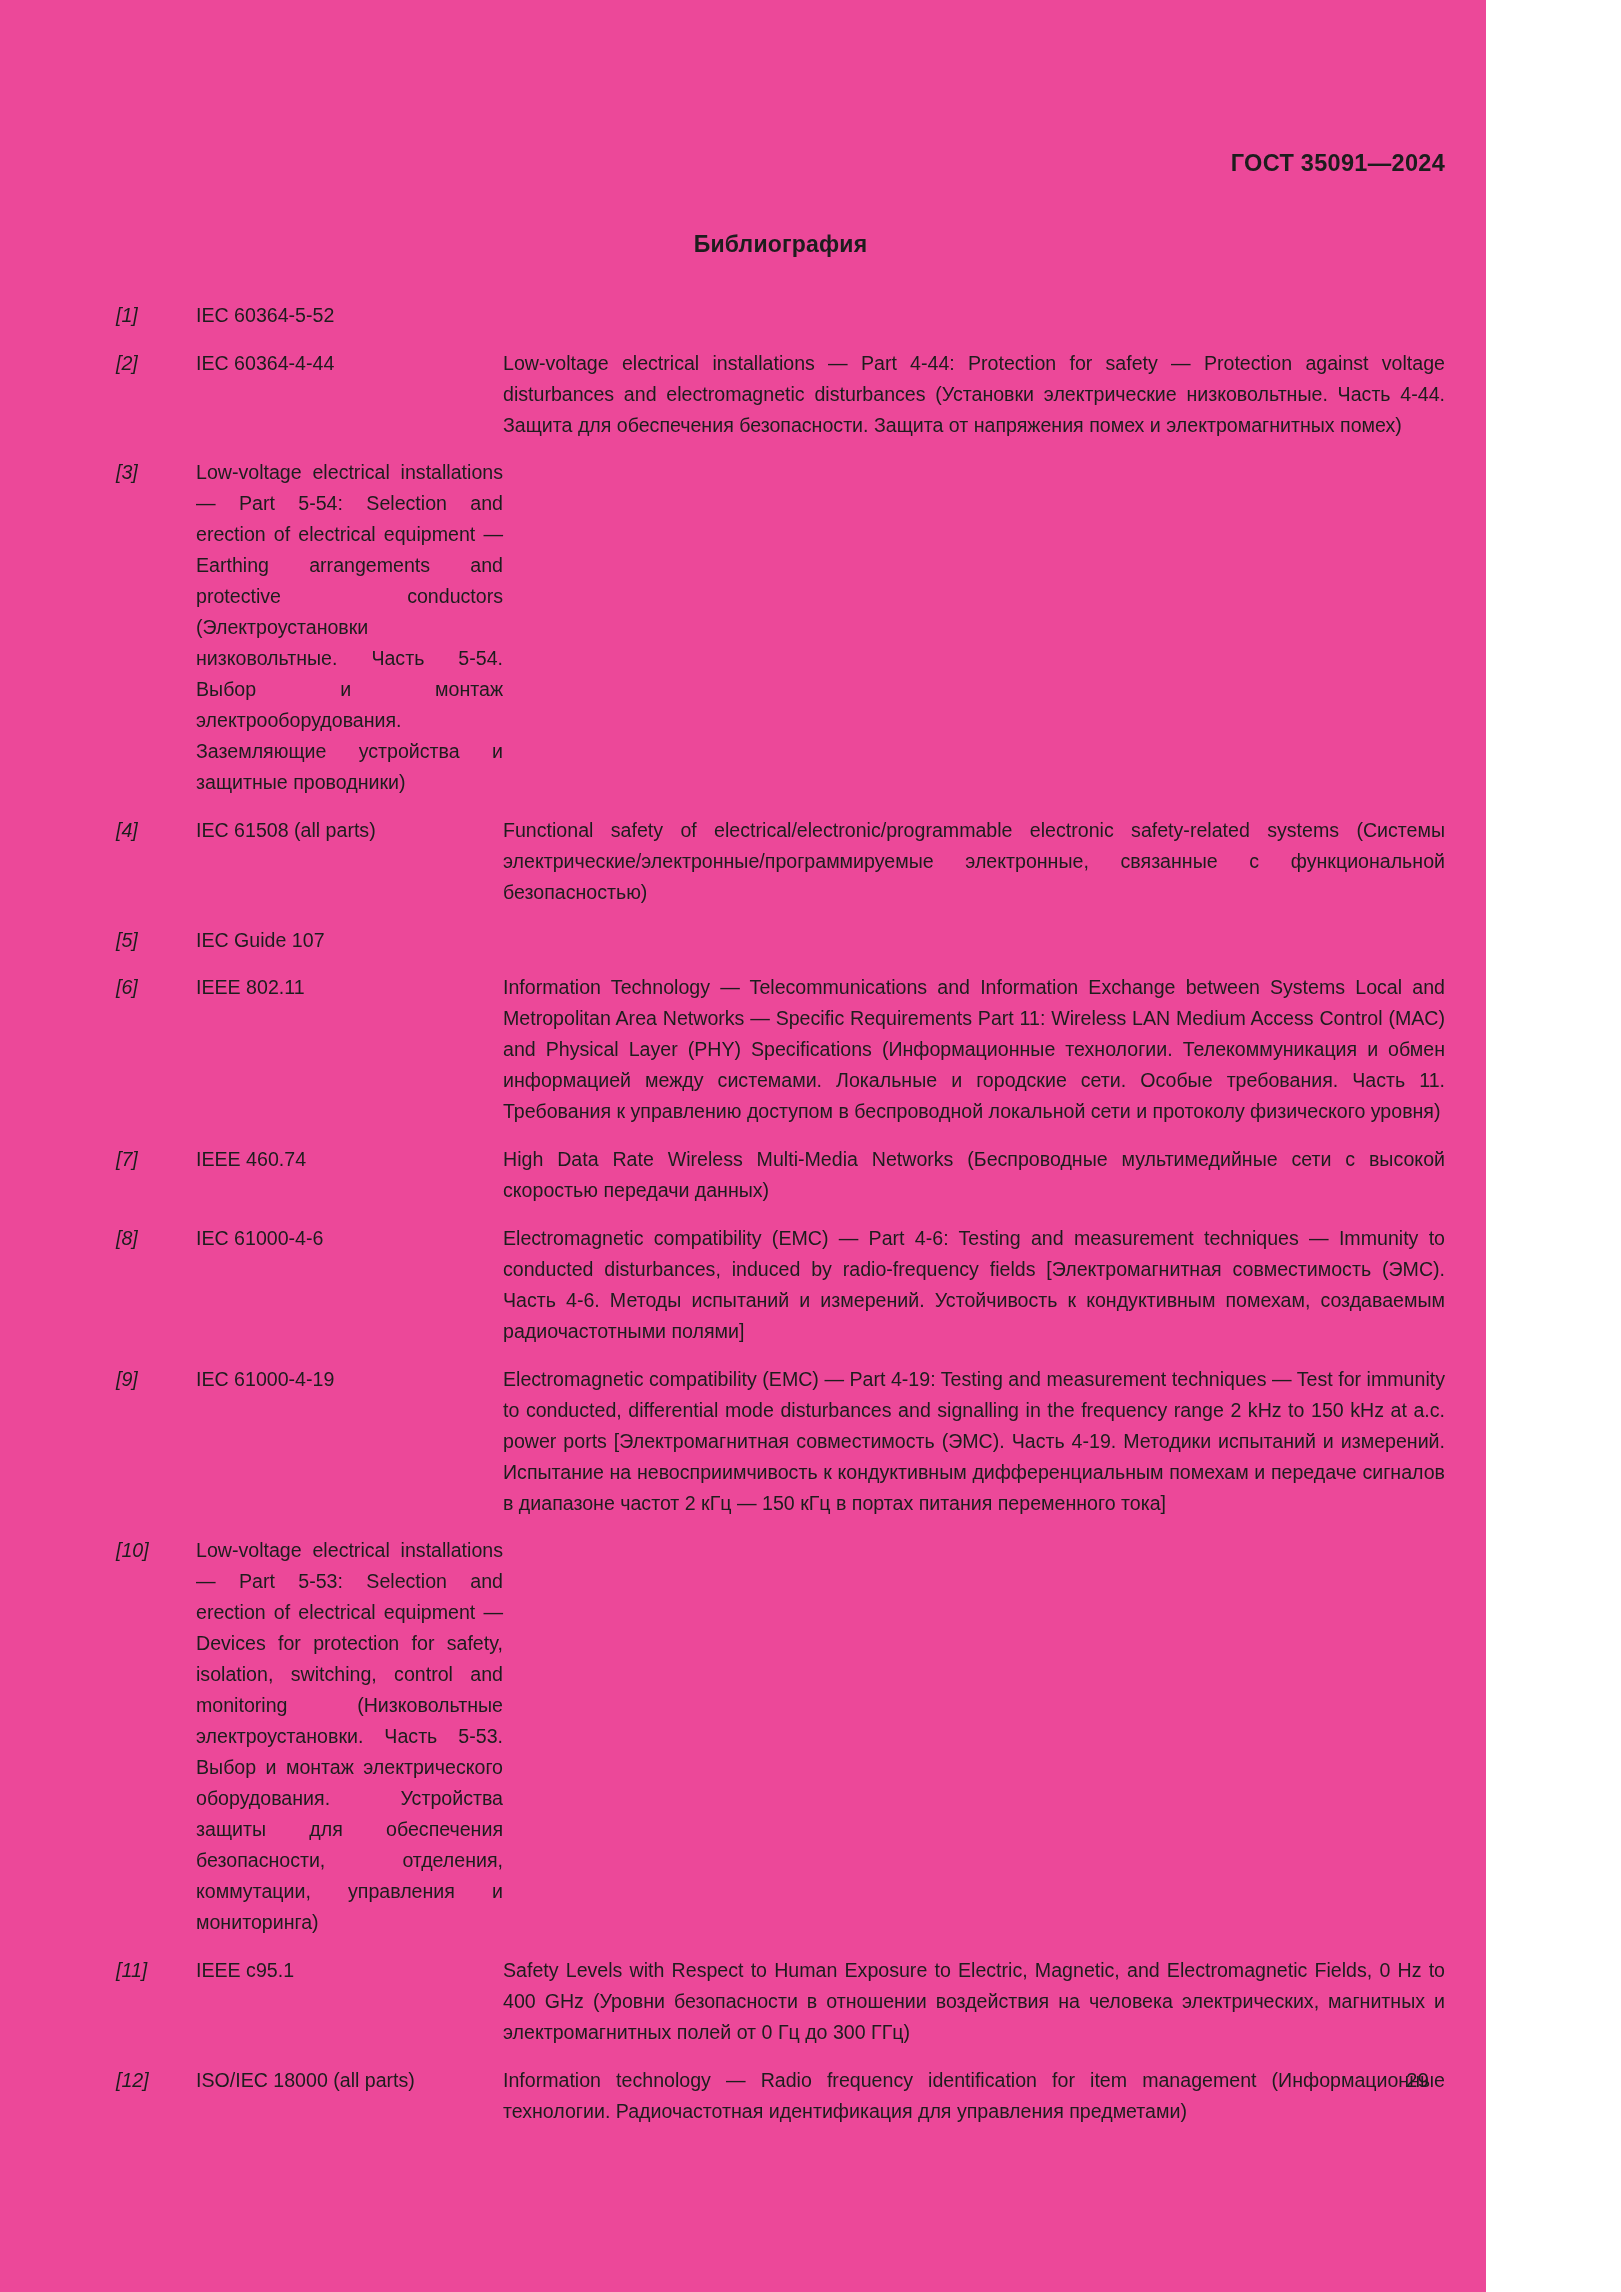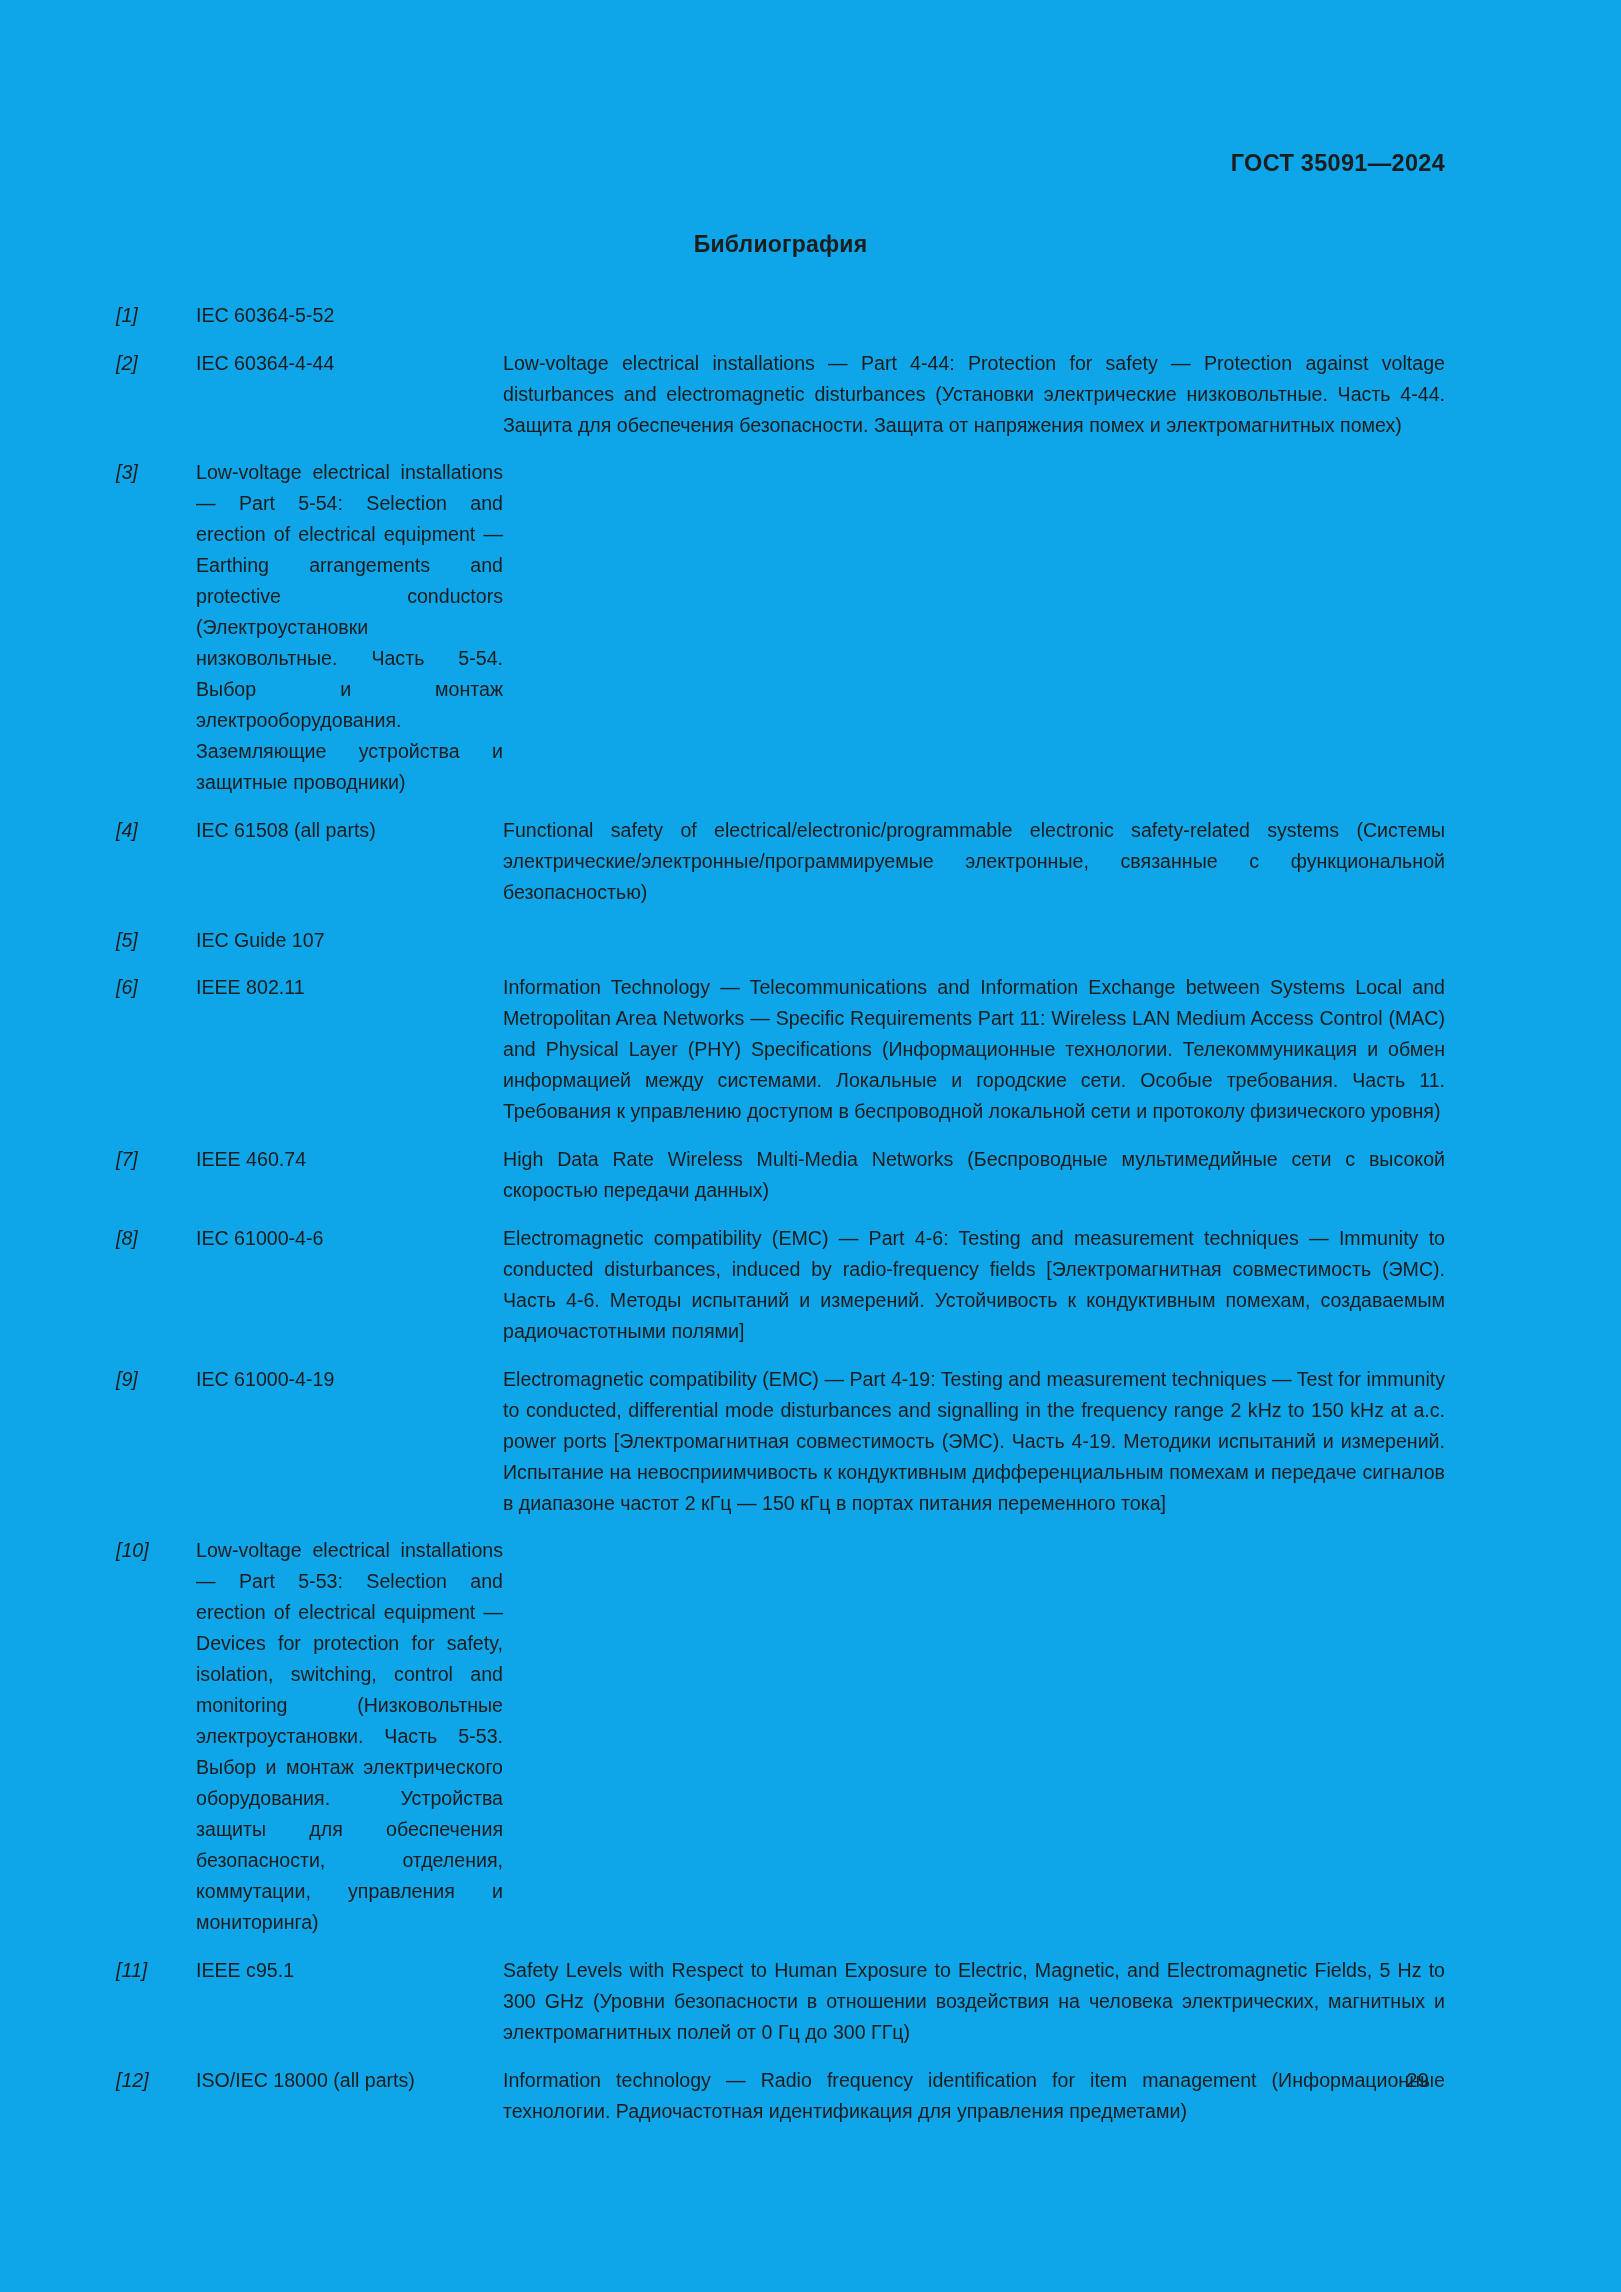--- a/index.html
+++ b/index.html
@@ -2,23 +2,23 @@
 <html lang="ru"><head>
 <meta charset="utf-8">
 <style>
   html, body {
     margin: 0;
     padding: 0;
     background: #ffffff;
   }
   .page {
     position: relative;
-    width: 1621px;
+    width: 1486px;
     height: 2293px;
-    background: #0ea5e9;
+    background: #ec4899;
     font-family: "Liberation Sans", sans-serif;
     color: #1d1d1d;
     overflow: hidden;
   }
   .doc-header {
     position: absolute;
     top: 150px;
     left: 116px;
     width: 1329px;
     text-align: right;
@@ -130,21 +130,21 @@
   </div>
 
   <div class="bib-entry">
     <span class="num">[10]</span>
     <span class="desc">Low-voltage electrical installations — Part 5-53: Selection and erection of electrical equipment — Devices for protection for safety, isolation, switching, control and monitoring (Низковольтные электроустановки. Часть 5-53. Выбор и монтаж электрического оборудования. Устройства защиты для обеспечения безопасности, отделения, коммутации, управления и мониторинга)</span>
   </div>
 
   <div class="bib-entry">
     <span class="num">[11]</span>
     <span class="ref">IEEE c95.1</span>
-    <span class="desc">Safety Levels with Respect to Human Exposure to Electric, Magnetic, and Electromagnetic Fields, 5 Hz to 300 GHz (Уровни безопасности в отношении воздействия на человека электрических, магнитных и электромагнитных полей от 0 Гц до 300 ГГц)</span>
+    <span class="desc">Safety Levels with Respect to Human Exposure to Electric, Magnetic, and Electromagnetic Fields, 0 Hz to 400 GHz (Уровни безопасности в отношении воздействия на человека электрических, магнитных и электромагнитных полей от 0 Гц до 300 ГГц)</span>
   </div>
 
   <div class="bib-entry">
     <span class="num">[12]</span>
     <span class="ref">ISO/IEC 18000 (all parts)</span>
     <span class="desc">Information technology — Radio frequency identification for item management (Информационные технологии. Радиочастотная идентификация для управления предметами)</span>
   </div>
 </div>
 
   <div class="page-number">29</div>

